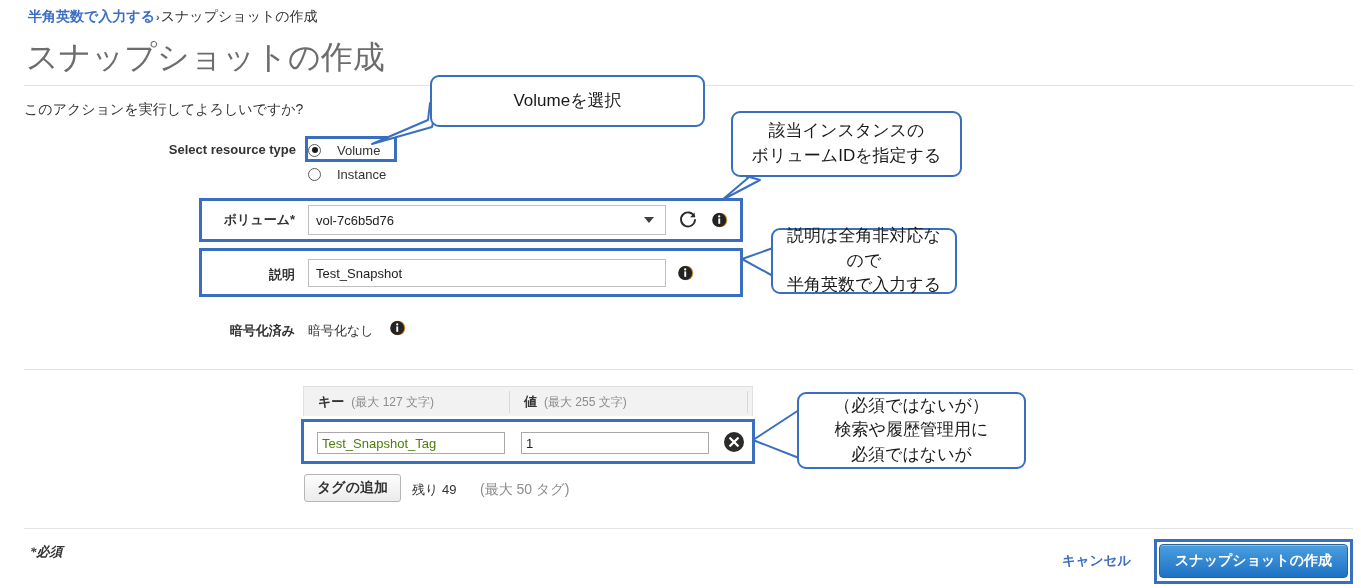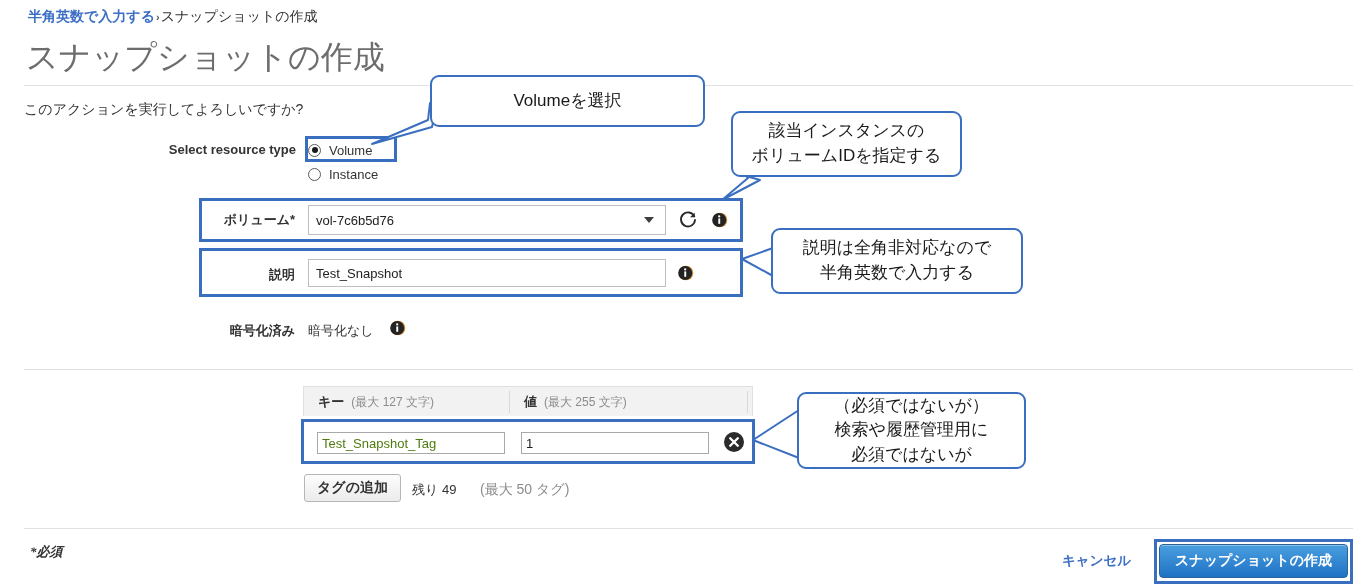--- a/index.html
+++ b/index.html
@@ -68,21 +68,21 @@
   #label-volume   { left: 110px;  top: 211px; width: 185px; }
   #label-desc     { left: 110px;  top: 266px; width: 185px; }
   #label-enc      { left: 110px;  top: 322px; width: 185px; }
 
   .radio-group { position: absolute; left: 308px; top: 138px; }
   .radio-row {
     display: flex; align-items: center;
     height: 24px;
     font-size: 13px; color: #333;
   }
-  .radio-row .radio-label { margin-left: 8px; }
+  .radio-row .radio-label { margin-left: 16px; }
   .radio {
     width: 13px; height: 13px;
     border: 1px solid #5c5c5c;
     border-radius: 50%;
     background: #fff;
     box-sizing: border-box;
     position: relative;
     flex: 0 0 auto;
   }
   .radio.checked::after {
@@ -296,21 +296,21 @@
     font-size: 17px;
     line-height: 1.45;
     text-align: center;
     display: flex;
     align-items: center;
     justify-content: center;
     padding: 4px 8px;
   }
   #callout-1 { left: 430px; top: 75px;  width: 275px; height: 52px; }
   #callout-2 { left: 731px; top: 111px; width: 231px; height: 66px; }
-  #callout-3 { left: 771px; top: 228px; width: 252px; height: 66px; }
+  #callout-3 { left: 771px; top: 228px; width: 186px; height: 66px; }
   #callout-4 { left: 797px; top: 392px; width: 229px; height: 77px; }
 
   .tail-svg {
     position: absolute;
     overflow: visible;
     pointer-events: none;
   }
 </style>
 </head>
 <body>

